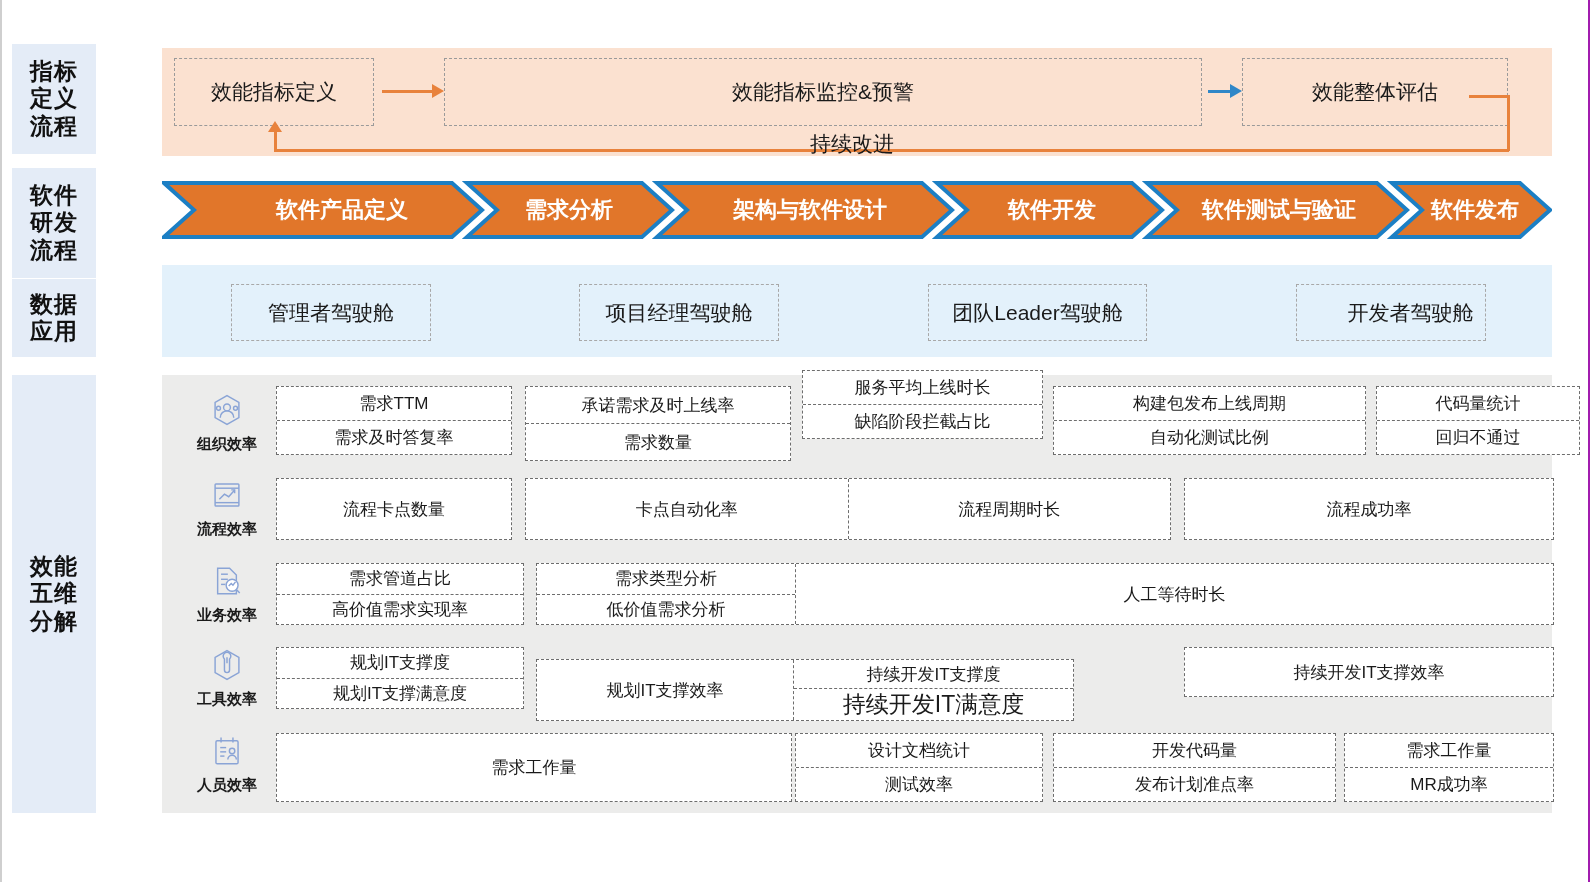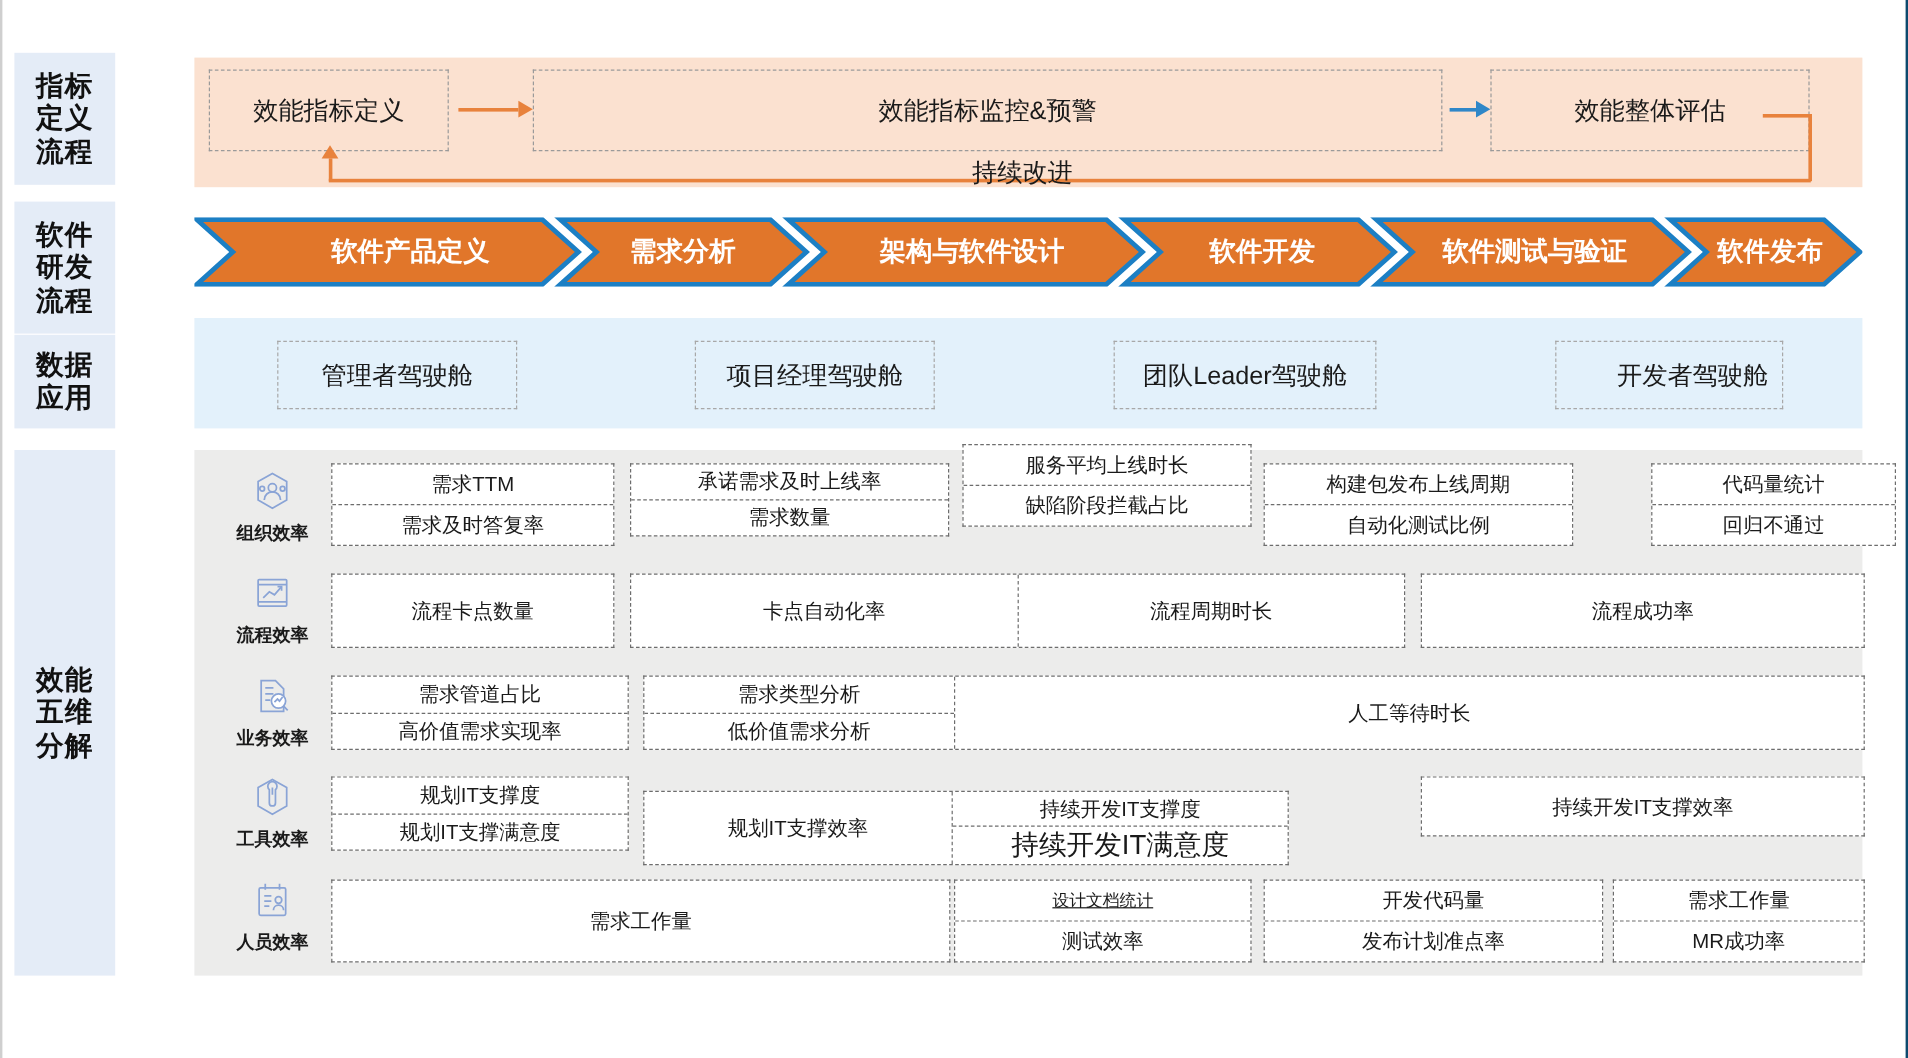--- a/index.html
+++ b/index.html
@@ -7,21 +7,21 @@
     width: 1590px; height: 882px;
     background: #ffffff;
     font-family: "Liberation Sans", "DejaVu Sans", sans-serif;
     overflow: hidden;
   }
   #root {
     position: relative;
     width: 1590px; height: 882px;
     background: #ffffff;
     border-left: 2px solid #cfcfcf;
-    border-right: 2px solid #0c4a6e;
+    border-right: 2px solid #a21caf;
   }
 
   
   .rail-label {
     position: absolute;
     background: #e4ecf7;
     color: #111111;
     font-weight: bold;
     display: flex;
     align-items: center;
@@ -295,29 +295,29 @@
         <path d="M21 30c0-3 2.3-5 5-5s5 2 5 5"></path>
       </svg>
     </span>
     <span class="dim-label" style="font-size:15px;">人员效率</span>
   </div>
 
   <div class="metric-group" style="left:274px; top:386px; width:236px; height:69px;">
     <div class="metric-cell" style="font-size:17px;">需求TTM</div>
     <div class="metric-cell" style="font-size:17px;">需求及时答复率</div>
   </div>
-  <div class="metric-group" style="left:523px; top:386px; width:266px; height:61px;">
+  <div class="metric-group" style="left:523px; top:386px; width:266px; height:75px;">
     <div class="metric-cell" style="font-size:17px;">承诺需求及时上线率</div>
     <div class="metric-cell" style="font-size:17px;">需求数量</div>
   </div>
   <div class="metric-group" style="left:800px; top:370px; width:241px; height:69px;">
     <div class="metric-cell" style="font-size:17px;">服务平均上线时长</div>
     <div class="metric-cell" style="font-size:17px;">缺陷阶段拦截占比</div>
   </div>
-  <div class="metric-group" style="left:1051px; top:386px; width:258px; height:69px;">
+  <div class="metric-group" style="left:1051px; top:386px; width:313px; height:69px;">
     <div class="metric-cell" style="font-size:17px;">构建包发布上线周期</div>
     <div class="metric-cell" style="font-size:17px;">自动化测试比例</div>
   </div>
   <div class="metric-group" style="left:1374px; top:386px; width:204px; height:69px;">
     <div class="metric-cell" style="font-size:17px;">代码量统计</div>
     <div class="metric-cell" style="font-size:17px;">回归不通过</div>
   </div>
 
   <div class="metric-group" style="left:274px; top:478px; width:236px; height:62px;">
     <div class="metric-cell" style="font-size:17px;">流程卡点数量</div>
@@ -358,21 +358,21 @@
     </div>
   </div>
   <div class="metric-group" style="left:1182px; top:647px; width:370px; height:50px;">
     <div class="metric-cell" style="font-size:17px;">持续开发IT支撑效率</div>
   </div>
 
   <div class="metric-group" style="left:274px; top:733px; width:516px; height:69px;">
     <div class="metric-cell" style="font-size:17px;">需求工作量</div>
   </div>
   <div class="metric-group" style="left:793px; top:733px; width:248px; height:69px;">
-    <div class="metric-cell" style="font-size:14px;text-decoration:underline;">设计文档统计</div>
+    <div class="metric-cell" style="font-size:17px;">设计文档统计</div>
     <div class="metric-cell" style="font-size:17px;">测试效率</div>
   </div>
   <div class="metric-group" style="left:1051px; top:733px; width:283px; height:69px;">
     <div class="metric-cell" style="font-size:17px;">开发代码量</div>
     <div class="metric-cell" style="font-size:17px;">发布计划准点率</div>
   </div>
   <div class="metric-group" style="left:1342px; top:733px; width:210px; height:69px;">
     <div class="metric-cell" style="font-size:17px;">需求工作量</div>
     <div class="metric-cell" style="font-size:17px;">MR成功率</div>
   </div>

